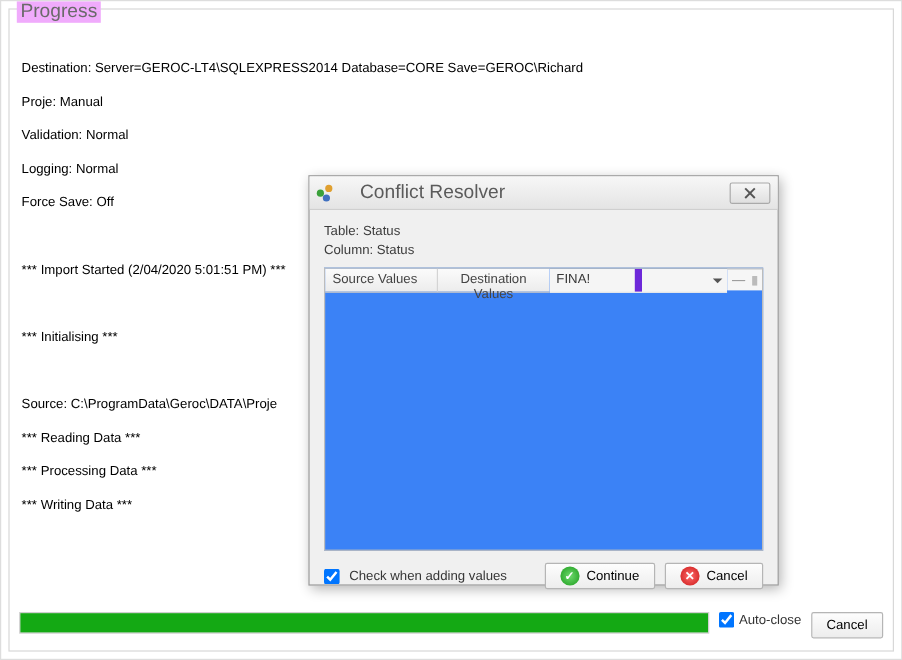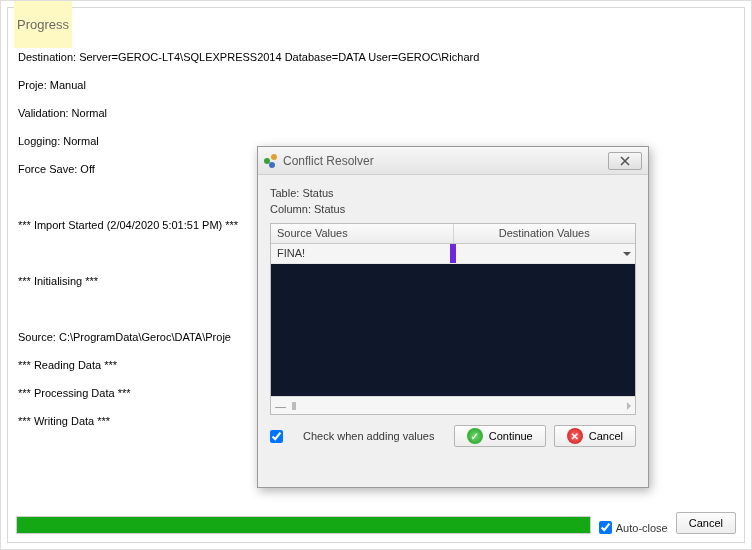--- a/index.html
+++ b/index.html
@@ -16,38 +16,38 @@
   }
   .progress-panel {
     position: absolute;
     left: 6px; top: 6px; right: 6px; bottom: 6px;
     border: 1px solid #d8d8d8;
   }
   .progress-title {
     position: absolute;
     top: -7px;
     left: 6px;
-    background: #fef9c3;
-    padding: 16px 3px;
+    background: #f0abfc;
+    padding: 0 3px;
     color: #6a6a6a;
-    font-size: 13px;
+    font-size: 16px;
   }
   .log {
     padding: 28px 10px 0 10px;
     color: #000;
     line-height: 14px;
     font-size: 11px;
     white-space: pre-line;
   }
   .bottom-bar {
     position: absolute;
     left: 8px; right: 8px; bottom: 8px;
     height: 24px;
     display: flex;
-    align-items: flex-end;
+    align-items: flex-start;
     gap: 8px;
   }
   .progressbar {
     flex: 1;
     height: 18px;
     background: #e8e8e8;
     position: relative;
     border: 1px solid #cfcfcf;
   }
   .progressbar-fill {
@@ -91,46 +91,45 @@
     height: 28px;
     background: linear-gradient(#f7f7f7,#e4e4e4);
     display: flex;
     align-items: center;
     padding: 0 6px;
     border-bottom: 1px solid #cfcfcf;
   }
   .dialog-title {
     flex: 1;
     color: #5b5b5b;
-    font-size: 12px;
-    display: flex;
-    align-items: center;
-    gap: 5px;
+    font-size: 16px;
+    display: flex;
+    align-items: center;
+    gap: 22px;
   }
   .close-btn {
     width: 34px; height: 18px;
     border: 1px solid #aaa;
     border-radius: 2px;
     background: linear-gradient(#f6f6f6,#e0e0e0);
     display: flex; align-items: center; justify-content: center;
     color: #555;
     cursor: pointer;
   }
   .dialog-body {
     padding: 12px 12px 10px 12px;
     color: #363636;
   }
   .info-line { margin-bottom: 4px; color: #3b3b3b; }
   .grid {
     margin-top: 8px;
     border: 1px solid #bcbcbc;
-    background: #0f172a;
-    height: 192px;
-    display: flex;
-    flex-direction: column;
+    background: #3b82f6;
+    height: 236px;
+    display: flex;
   }
   .grid-head {
     display: flex;
     border-bottom: 1px solid #c9c9c9;
     background: linear-gradient(#fbfbfb,#ececec);
     height: 20px;
   }
   .grid-head > div {
     padding: 3px 6px;
     color: #444;
@@ -176,21 +175,21 @@
     border-top: 4px solid transparent;
     border-bottom: 4px solid transparent;
     border-left: 4px solid #bbb;
   }
   .dialog-actions {
     display: flex;
     align-items: center;
     gap: 8px;
     padding-top: 10px;
   }
-  .chk { display: flex; align-items: center; gap: 20px; flex: 1; }
+  .chk { display: flex; align-items: center; gap: 8px; flex: 1; }
   .chk input { margin: 0; }
   .icon-circle {
     width: 16px; height: 16px; border-radius: 50%;
     display: flex; align-items: center; justify-content: center;
     color: #fff; font-weight: bold; font-size: 10px;
   }
   .ok { background: radial-gradient(#6dd96d,#1a9a1a); }
   .cancel { background: radial-gradient(#ff6b6b,#c91515); }
   .app-icon {
     width: 14px; height: 14px; position: relative;
@@ -202,21 +201,21 @@
   .app-icon::after  { width:6px;height:6px;left:7px;top:0;background:#e0a030;}
   .app-icon span { position:absolute;width:6px;height:6px;left:5px;top:8px;background:#4070c0;border-radius:50%;}
 </style>
 </head>
 <body>
 
 <div class="progress-panel">
   <div class="progress-title">Progress</div>
 
   <div class="log">
-    <div>Destination: Server=GEROC-LT4\SQLEXPRESS2014 Database=DATA User=GEROC\Richard</div>
+    <div>Destination: Server=GEROC-LT4\SQLEXPRESS2014 Database=CORE Save=GEROC\Richard</div>
     <div>Proje: Manual</div>
     <div>Validation: Normal</div>
     <div>Logging: Normal</div>
     <div>Force Save: Off</div>
     <div>&nbsp;</div>
     <div>*** Import Started (2/04/2020 5:01:51 PM) ***</div>
     <div>&nbsp;</div>
     <div>*** Initialising ***</div>
     <div>&nbsp;</div>
     <div>Source: C:\ProgramData\Geroc\DATA\Proje</div>

